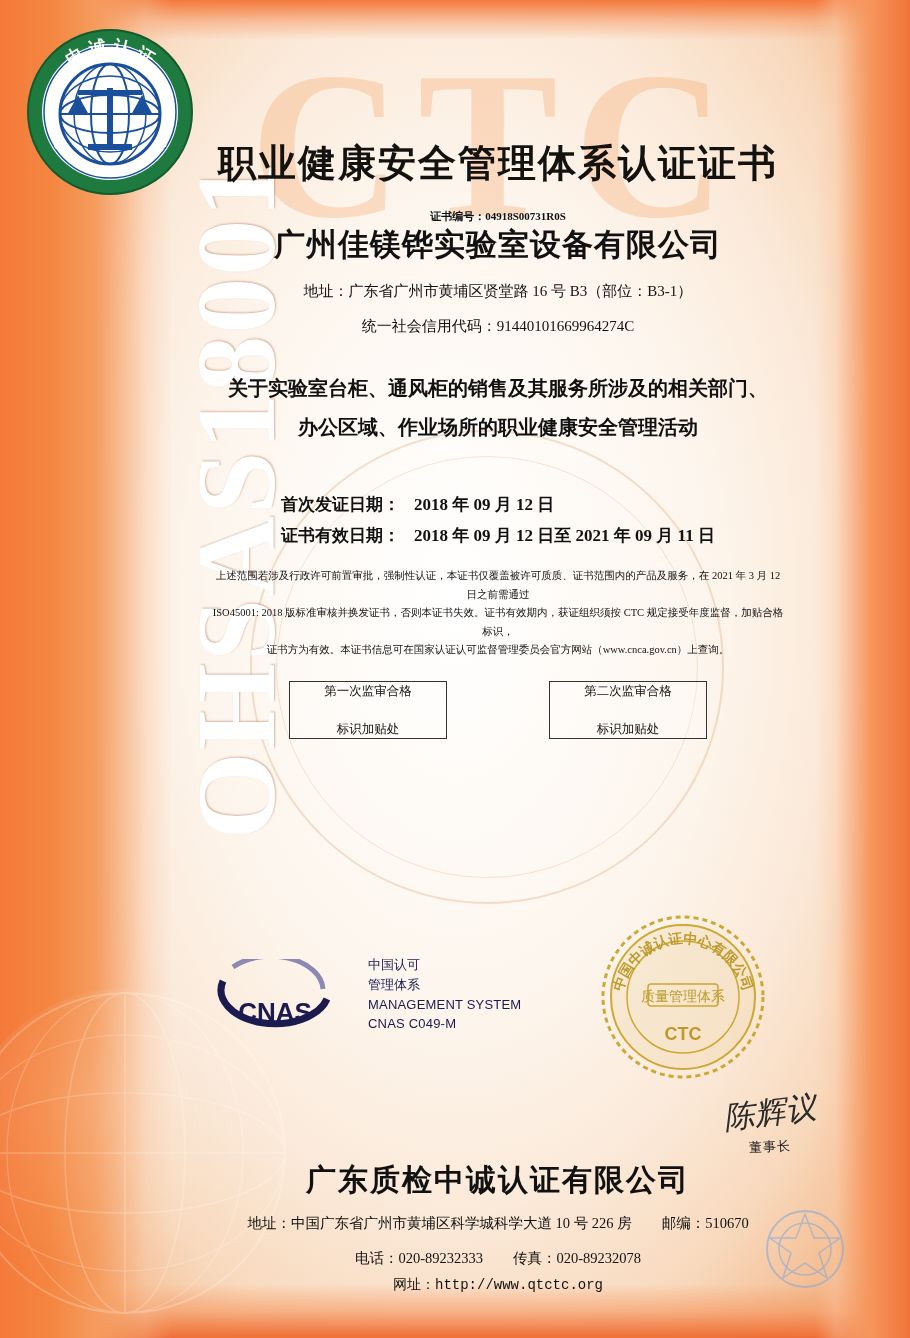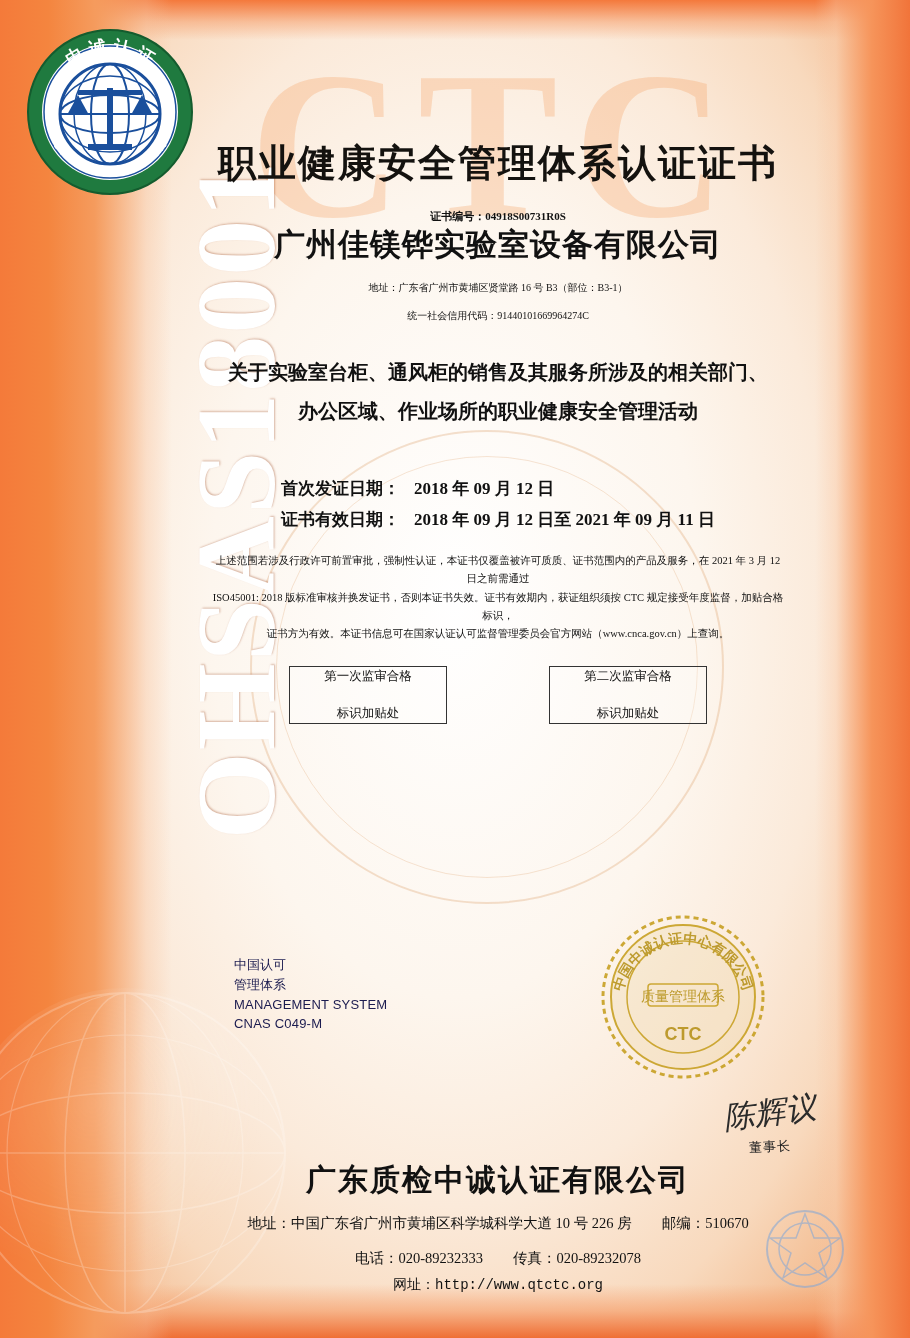--- a/index.html
+++ b/index.html
@@ -142,21 +142,21 @@
   }
   .company {
     font-size: 31px;
     font-weight: bold;
     letter-spacing: 1px;
     color: #111;
     font-family: "DejaVu Sans", sans-serif;
   }
   .addr-line {
     margin-top: 14px;
-    font-size: 10px;
+    font-size: 15px;
     color: #111;
     line-height: 1.55;
   }
   .addr-line.second { margin-top: 12px; }
 
   .body-para {
     margin: 36px 24px 0 24px;
     font-size: 19px;
     line-height: 1.85;
     text-align: justify;
@@ -410,20 +410,27 @@
         <span>标识加贴处</span>
       </div>
       <div class="stamp-box">
         <span>第二次监审合格</span>
         <span>标识加贴处</span>
       </div>
     </div>
   </div>
 
   <div class="cnas-block">
+    <div class="cnas-mark">
+      <svg viewBox="0 0 120 72" width="120" height="72" aria-hidden="true">
+        <path d="M8 22 A48 30 0 0 0 112 40" fill="none" stroke="#1b1b4f" stroke-width="7"></path>
+        <path d="M18 8 A52 34 0 0 1 108 30" fill="none" stroke="#6f6fa8" stroke-width="5" opacity=".8"></path>
+        <text x="60" y="62" text-anchor="middle" font-family="Liberation Sans, sans-serif" font-size="26" font-weight="bold" fill="#1b1b4f">CNAS</text>
+      </svg>
+    </div>
     <div class="cnas-text">
       <div>中国认可</div>
       <div>管理体系</div>
       <div class="en">MANAGEMENT SYSTEM</div>
       <div class="en">CNAS C049-M</div>
     </div>
   </div>
 
   <div class="seal">
     <svg viewBox="0 0 175 175" width="175" height="175" aria-hidden="true">

